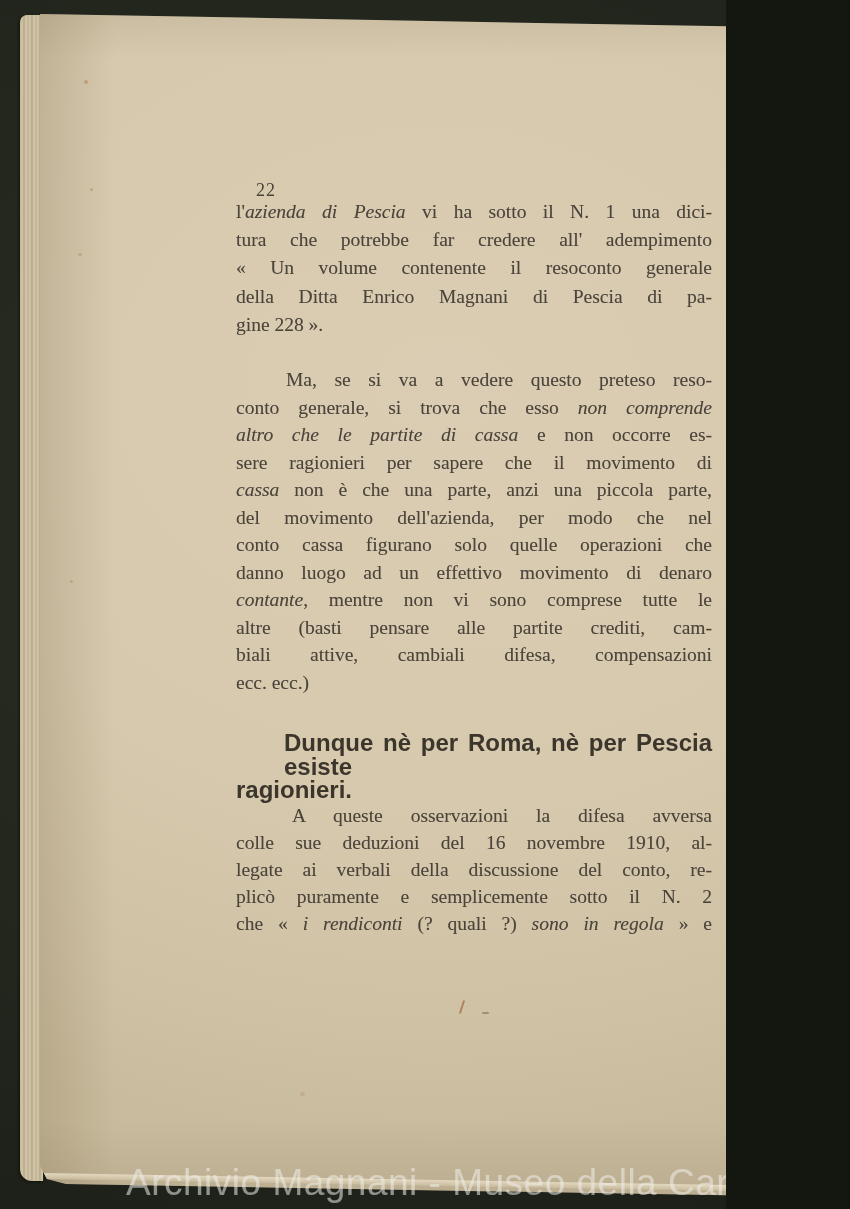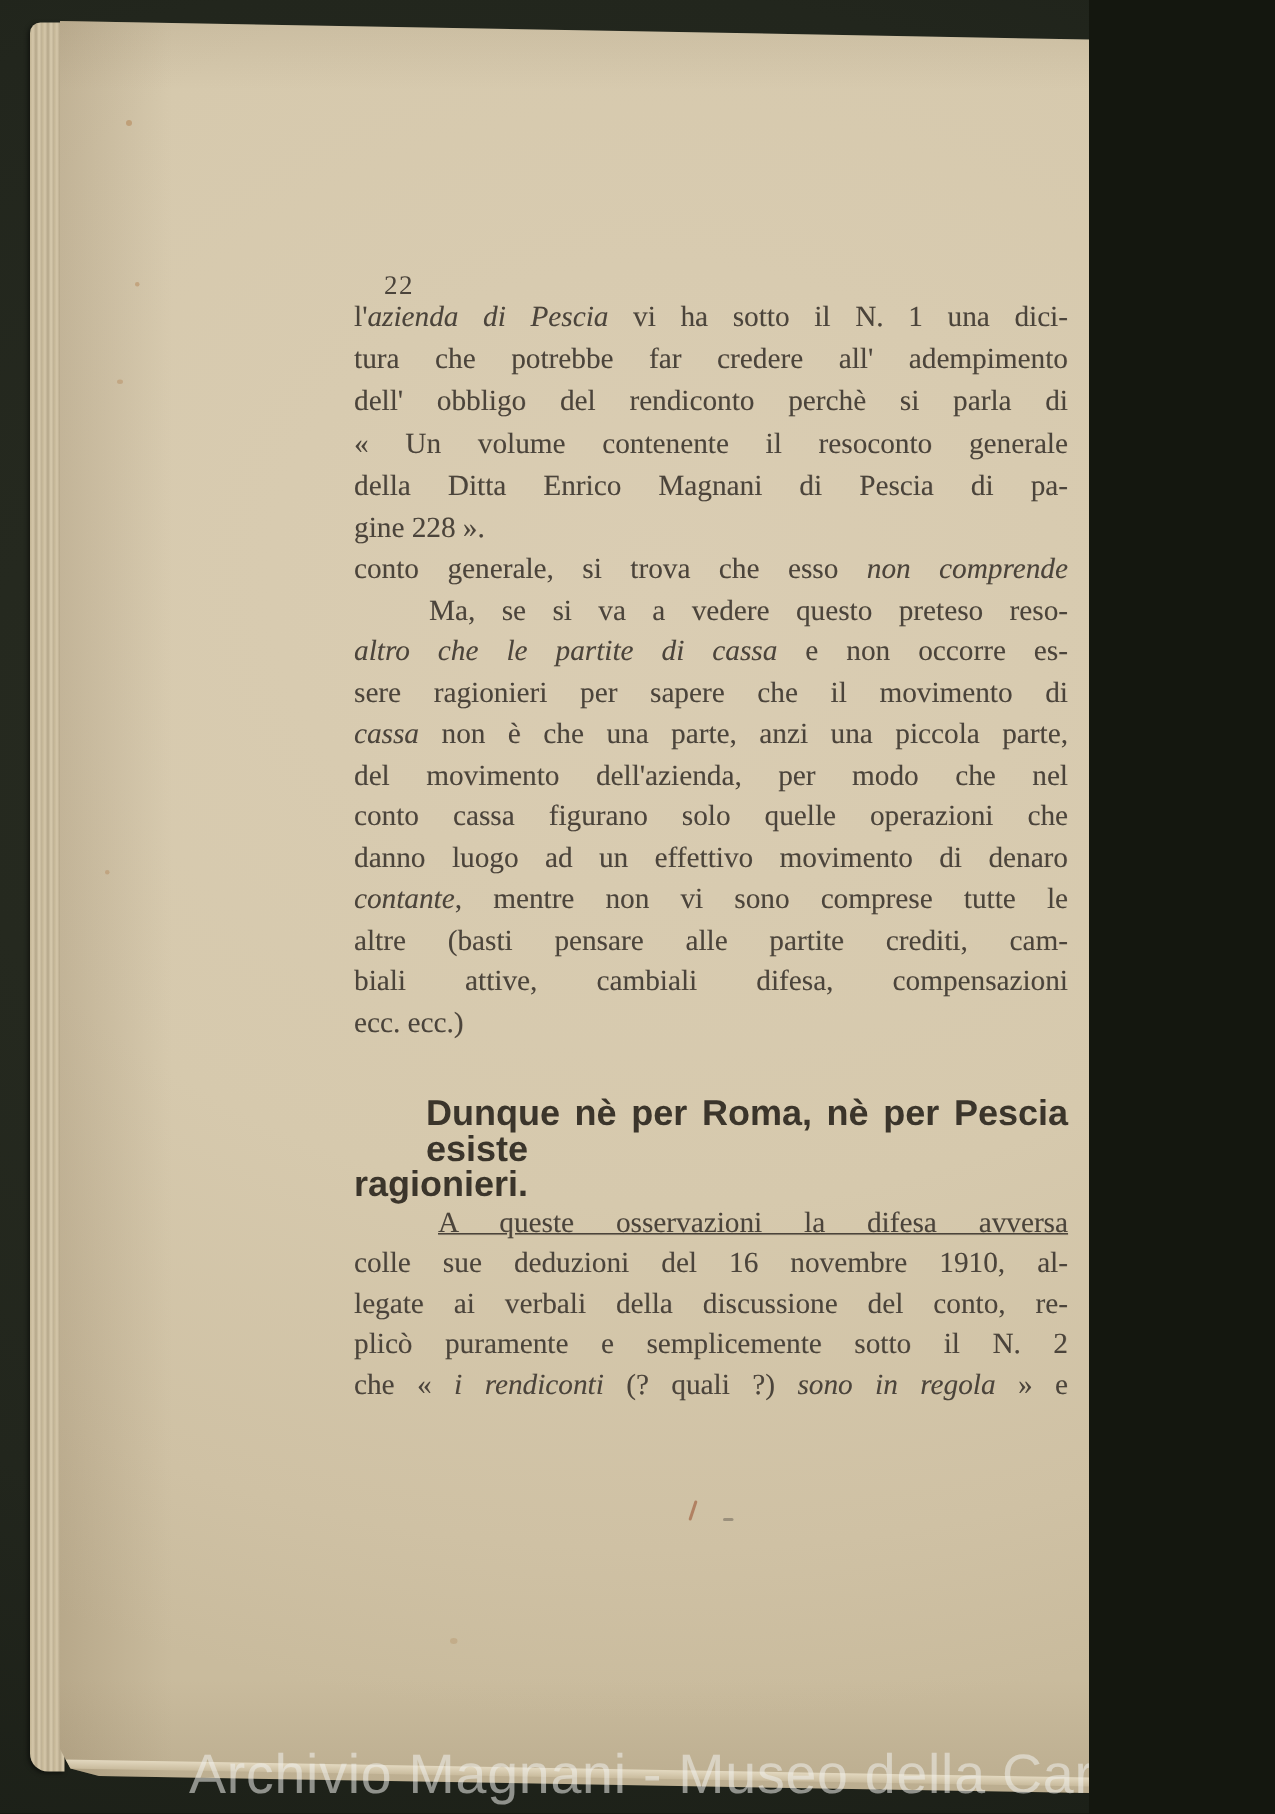--- a/index.html
+++ b/index.html
@@ -140,45 +140,44 @@
   <div class="stack"></div>
 
   <div class="page">
     <div class="bottom-edge"></div>
 
     <div class="pagenum">22</div>
 
     <div class="para p1">
         <div class="line"><span>l'</span><span class="it">azienda di Pescia</span><span> vi ha sotto il N. 1 una dici-</span></div>
         <div class="line"><span>tura che potrebbe far credere all' adempimento</span></div>
-        <div class="line"><span>dell' obbligo del rendiconto perchè si parla di</span></div>
         <div class="line"><span>« Un volume contenente il resoconto generale</span></div>
         <div class="line"><span>della Ditta Enrico Magnani di Pescia di pa-</span></div>
         <div class="line last"><span>gine 228 ».</span></div>
       </div>
     <div class="para p2">
+        <div class="line" style="padding-left: 50px;"><span>Ma, se si va a vedere questo preteso reso-</span></div>
         <div class="line"><span>conto generale, si trova che esso </span><span class="it">non comprende</span></div>
-        <div class="line" style="padding-left: 50px;"><span>Ma, se si va a vedere questo preteso reso-</span></div>
         <div class="line"><span class="it">altro che le partite di cassa</span><span> e non occorre es-</span></div>
         <div class="line"><span>sere ragionieri per sapere che il movimento di</span></div>
         <div class="line"><span class="it">cassa</span><span> non è che una parte, anzi una piccola parte,</span></div>
         <div class="line"><span>del movimento dell'azienda, per modo che nel</span></div>
         <div class="line"><span>conto cassa figurano solo quelle operazioni che</span></div>
         <div class="line"><span>danno luogo ad un effettivo movimento di denaro</span></div>
         <div class="line"><span class="it">contante</span><span>, mentre non vi sono comprese tutte le</span></div>
         <div class="line"><span>altre (basti pensare alle partite crediti, cam-</span></div>
         <div class="line"><span>biali attive, cambiali difesa, compensazioni</span></div>
         <div class="line last"><span>ecc. ecc.)</span></div>
       </div>
     <div class="para heading">
         <div class="line" style="padding-left: 48px;"><span>Dunque nè per Roma, nè per Pescia esiste</span></div>
         <div class="line last"><span>ragionieri.</span></div>
       </div>
     <div class="para p3">
-        <div class="line" style="padding-left: 56px; text-decoration: underline;"><span>A queste osservazioni la difesa avversa</span></div>
+        <div class="line" style="padding-left: 56px;"><span>A queste osservazioni la difesa avversa</span></div>
         <div class="line"><span>colle sue deduzioni del 16 novembre 1910, al-</span></div>
         <div class="line"><span>legate ai verbali della discussione del conto, re-</span></div>
         <div class="line"><span>plicò puramente e semplicemente sotto il N. 2</span></div>
         <div class="line"><span>che « </span><span class="it">i rendiconti</span><span> (? quali ?) </span><span class="it">sono in regola</span><span> » e</span></div>
       </div>
 
     <div class="stain s-slash"></div>
     <div class="stain s-dash"></div>
     <div class="stain d1"></div>
     <div class="stain d2"></div>

